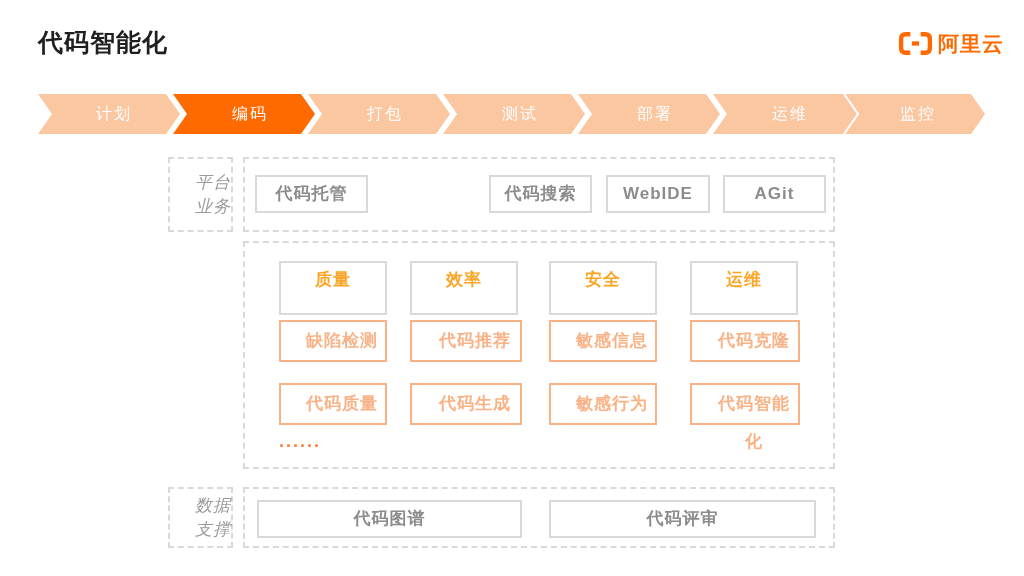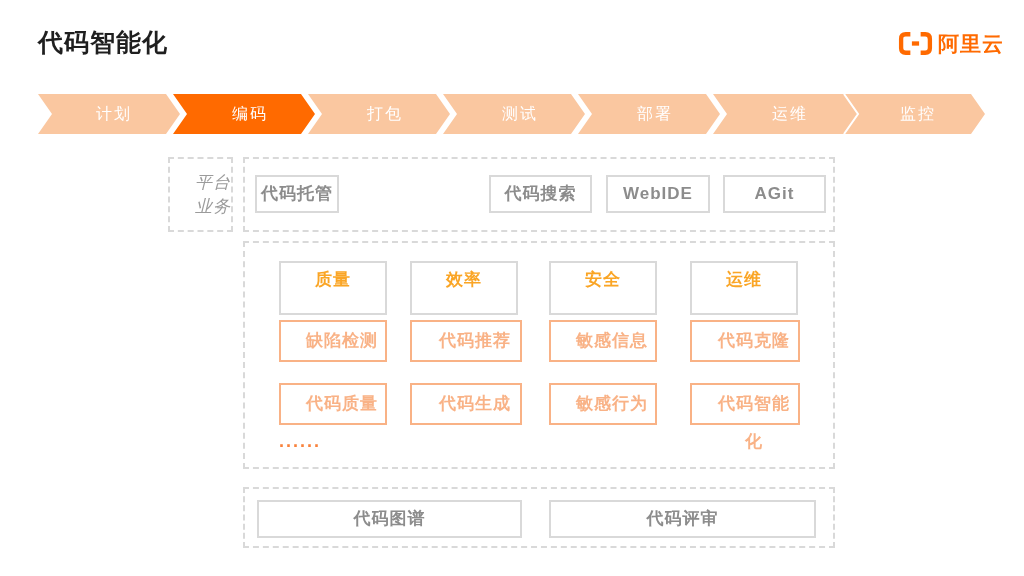--- a/index.html
+++ b/index.html
@@ -102,21 +102,21 @@
     <div class="pipeline-label" style="left:567px">部署</div>
     <div class="pipeline-label" style="left:702px">运维</div>
     <div class="pipeline-label" style="left:830px">监控</div>
   </div>
 
   <div class="row-label" style="top:157px;height:75px">
     <span>平台</span>
     <span>业务</span>
   </div>
   <div class="panel" style="top:157px;height:75px">
-    <div class="gbox" style="left:10px;top:16px;width:84px">代码托管</div>
+    <div class="gbox" style="left:10px;top:16px;width:113px">代码托管</div>
     <div class="gbox" style="left:244px;top:16px;width:103px">代码搜索</div>
     <div class="gbox" style="left:361px;top:16px;width:104px">WebIDE</div>
     <div class="gbox" style="left:478px;top:16px;width:103px">AGit</div>
   </div>
 
   <div class="panel" style="top:241px;height:228px">
     <div class="catbox" style="left:34px;top:18px;width:108px">质量</div>
     <div class="catbox" style="left:165px;top:18px;width:108px">效率</div>
     <div class="catbox" style="left:304px;top:18px;width:108px">安全</div>
     <div class="catbox" style="left:445px;top:18px;width:108px">运维</div>
@@ -127,18 +127,22 @@
     <div class="capbox" style="left:445px;top:77px;width:110px">代码克隆</div>
 
     <div class="capbox" style="left:34px;top:140px;width:108px">代码质量</div>
     <div class="capbox" style="left:165px;top:140px;width:112px">代码生成</div>
     <div class="capbox" style="left:304px;top:140px;width:108px">敏感行为</div>
     <div class="capbox" style="left:445px;top:140px;width:110px">代码智能化</div>
 
     <div class="ellipsis" style="left:34px;top:188px">......</div>
   </div>
 
+  <div class="row-label" style="top:487px;height:61px">
+    <span>数据</span>
+    <span>支撑</span>
+  </div>
   <div class="panel" style="top:487px;height:61px">
     <div class="widebox" style="left:12px;top:11px;width:265px">代码图谱</div>
     <div class="widebox" style="left:304px;top:11px;width:267px">代码评审</div>
   </div>
 
 </div>
 
 </body></html>

